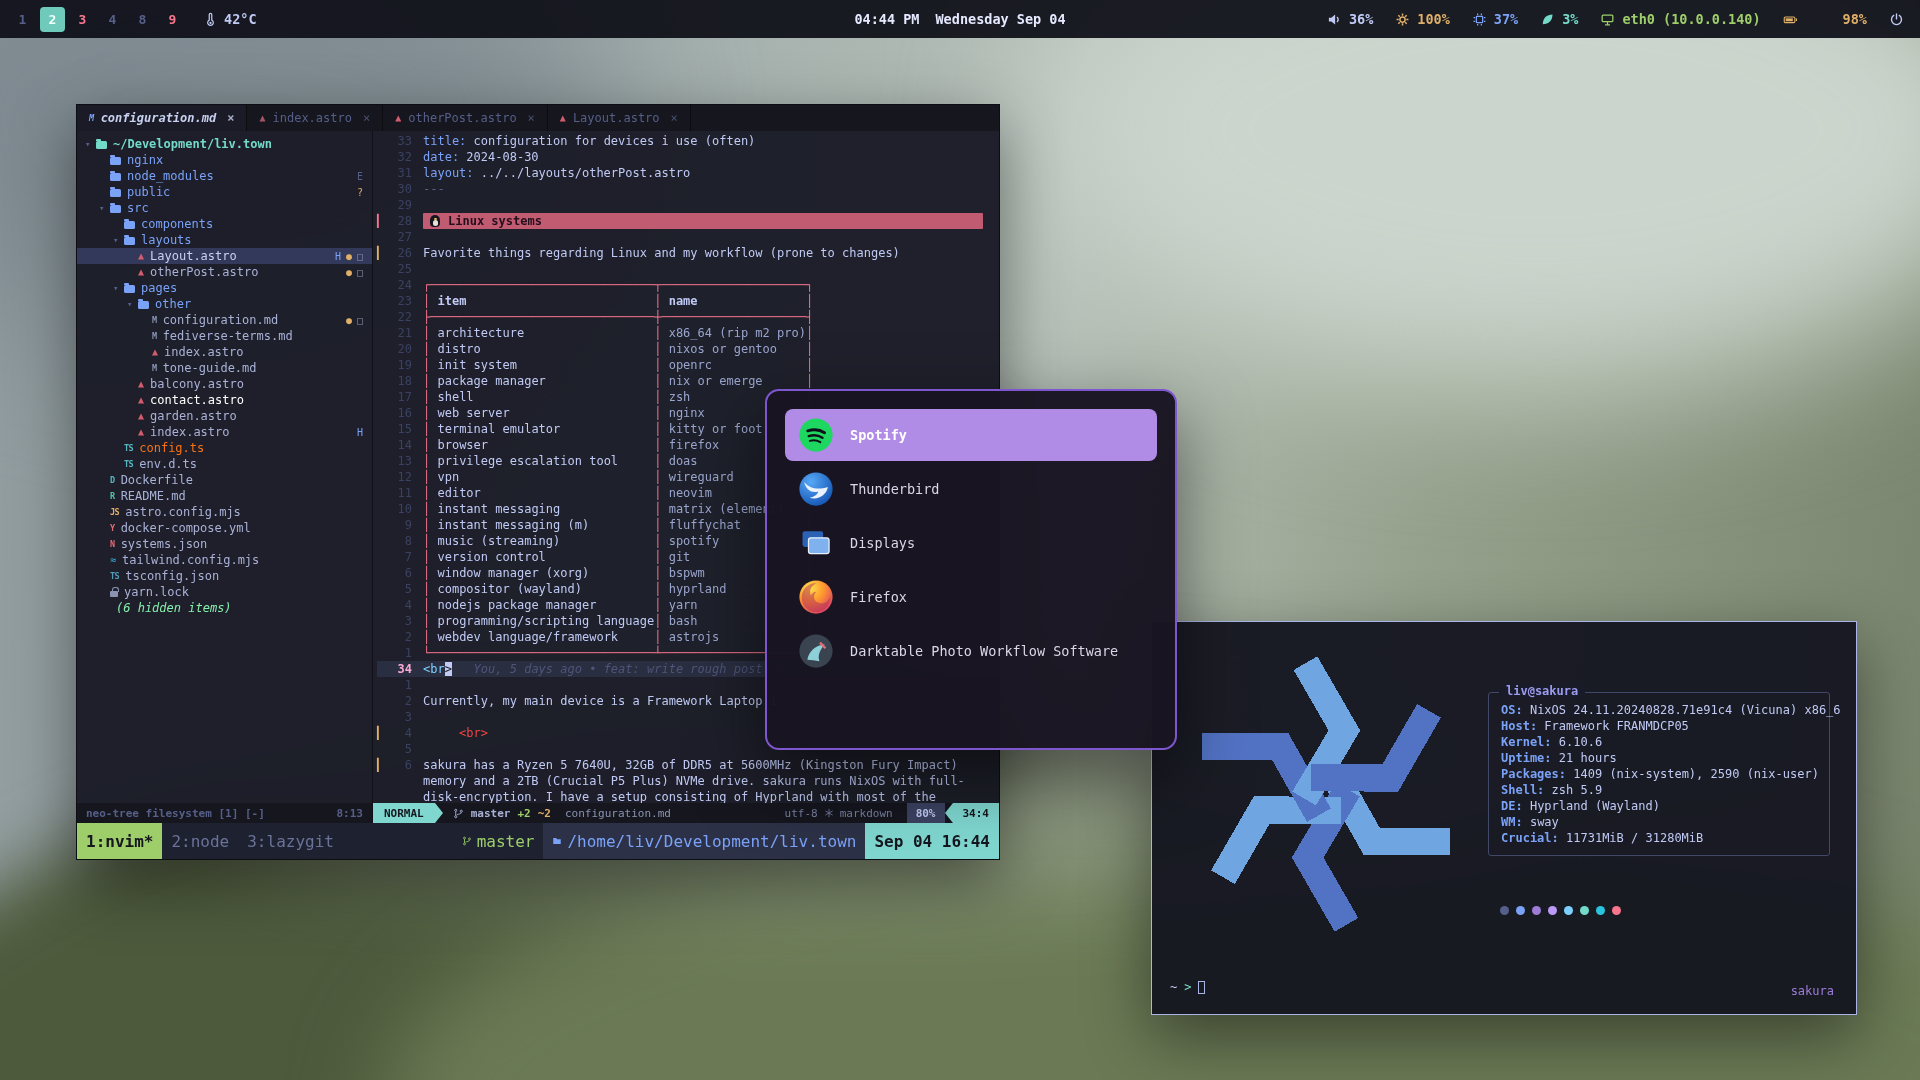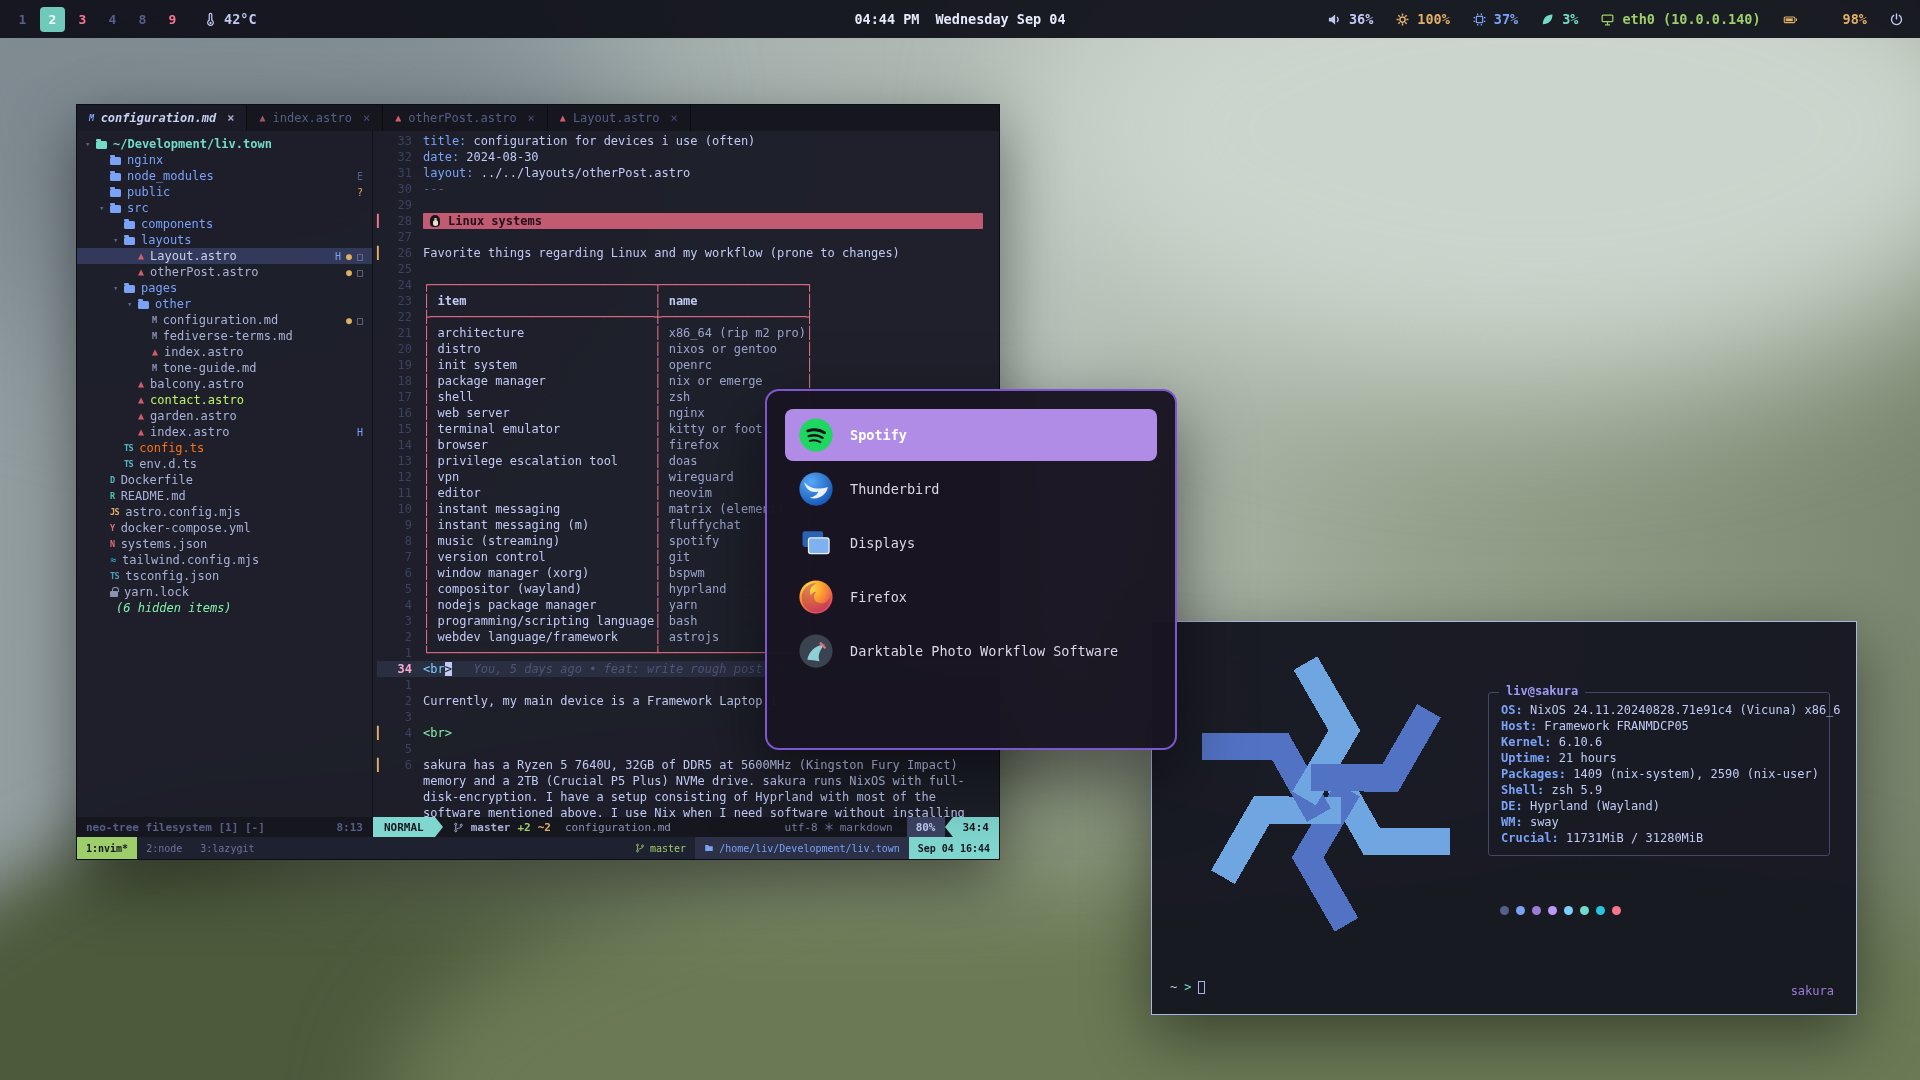--- a/index.html
+++ b/index.html
@@ -81,21 +81,21 @@
   .diff-add{color:#9ece6a}.diff-mod{color:#e0af68}
   .seg-file{color:#8a93b2;font-weight:normal;margin-left:4px}
   .st-spacer{flex:1}
   .seg-enc,.seg-ft{color:#787fa0;font-weight:normal;margin:0 6px}
   .sicon{color:#787fa0}.sicon svg{width:10px;height:10px}
   .seg-progress{background:#3b4261;color:#c0caf5;padding:0 9px;height:100%;display:flex;align-items:center;margin-left:8px}
   .arr-pos{width:0;height:0;border-top:10px solid transparent;border-bottom:10px solid transparent;border-right:8px solid #7fd7d0}
   .seg-pos{background:#7fd7d0;color:#15161e;padding:0 10px;height:100%;display:flex;align-items:center}
 
   
-  .tmuxbar{height:22px;flex:none;background:#1d2130;display:flex;align-items:stretch;font-size:10px}
+  .tmuxbar{height:36px;flex:none;background:#1d2130;display:flex;align-items:stretch;font-size:16px}
   .tw{padding:0 9px;display:flex;align-items:center;color:#6b7399}
   .tw.active{background:#9ece6a;color:#15161e;font-weight:bold}
   .tm-right{margin-left:auto;display:flex;align-items:stretch}
   .tm-seg{display:flex;align-items:center;gap:5px;padding:0 9px}
   .tm-branch{color:#9ece6a}
   .tm-path{background:#2c3147;color:#7aa2f7}
   .tm-time{background:#7fd7d0;color:#15161e;font-weight:bold}
   .tm-seg .ico svg{width:10px;height:10px}
 
   
@@ -341,21 +341,21 @@
             <span class="tlabel" style="color: rgb(169, 177, 214);">tone-guide.md</span>
           </div>
           <div class="trow" style="padding-left: 50px;">
             <span class="chev">&nbsp;</span>
             <span class="ico gl" style="color: rgb(211, 93, 110);">▲</span>
             <span class="tlabel" style="color: rgb(169, 177, 214);">balcony.astro</span>
           </div>
           <div class="trow" style="padding-left: 50px;">
             <span class="chev">&nbsp;</span>
             <span class="ico gl" style="color: rgb(211, 93, 110);">▲</span>
-            <span class="tlabel" style="color: #bef264; text-align: right;">contact.astro</span>
+            <span class="tlabel" style="color: #ffffff; text-align: right;">contact.astro</span>
           </div>
           <div class="trow" style="padding-left: 50px;">
             <span class="chev">&nbsp;</span>
             <span class="ico gl" style="color: rgb(211, 93, 110);">▲</span>
             <span class="tlabel" style="color: rgb(169, 177, 214);">garden.astro</span>
           </div>
           <div class="trow" style="padding-left: 50px;">
             <span class="chev">&nbsp;</span>
             <span class="ico gl" style="color: rgb(211, 93, 110);">▲</span>
             <span class="tlabel" style="color: rgb(169, 177, 214);">index.astro</span>
@@ -449,21 +449,21 @@
           <div class="bline"><span class="sign">▎</span><span class="ln">6</span><span class="lc"><span style="color: rgb(247, 118, 142);">│</span><span style="color: rgb(192, 202, 245); font-weight: normal;"> window manager (xorg)         </span><span style="color: rgb(247, 118, 142);">│</span><span style="color: rgb(154, 165, 206); font-weight: normal;"> bspwm              </span><span style="color: rgb(247, 118, 142);">│</span></span></div>
           <div class="bline"><span class="sign">▎</span><span class="ln">5</span><span class="lc"><span style="color: rgb(247, 118, 142);">│</span><span style="color: rgb(192, 202, 245); font-weight: normal;"> compositor (wayland)          </span><span style="color: rgb(247, 118, 142);">│</span><span style="color: rgb(154, 165, 206); font-weight: normal;"> hyprland           </span><span style="color: rgb(247, 118, 142);">│</span></span></div>
           <div class="bline"><span class="sign">▎</span><span class="ln">4</span><span class="lc"><span style="color: rgb(247, 118, 142);">│</span><span style="color: rgb(192, 202, 245); font-weight: normal;"> nodejs package manager        </span><span style="color: rgb(247, 118, 142);">│</span><span style="color: rgb(154, 165, 206); font-weight: normal;"> yarn               </span><span style="color: rgb(247, 118, 142);">│</span></span></div>
           <div class="bline"><span class="sign">▎</span><span class="ln">3</span><span class="lc"><span style="color: rgb(247, 118, 142);">│</span><span style="color: rgb(192, 202, 245); font-weight: normal;"> programming/scripting language</span><span style="color: rgb(247, 118, 142);">│</span><span style="color: rgb(154, 165, 206); font-weight: normal;"> bash               </span><span style="color: rgb(247, 118, 142);">│</span></span></div>
           <div class="bline"><span class="sign">▎</span><span class="ln">2</span><span class="lc"><span style="color: rgb(247, 118, 142);">│</span><span style="color: rgb(192, 202, 245); font-weight: normal;"> webdev language/framework     </span><span style="color: rgb(247, 118, 142);">│</span><span style="color: rgb(154, 165, 206); font-weight: normal;"> astrojs            </span><span style="color: rgb(247, 118, 142);">│</span></span></div>
           <div class="bline"><span class="sign">▎</span><span class="ln">1</span><span class="lc"><span style="color: rgb(247, 118, 142);">└───────────────────────────────┴────────────────────┘</span></span></div>
           <div class="bline cursorline"><span class="sign">▎</span><span class="ln">34</span><span class="lc"><span style="color: rgb(125, 207, 255);">&lt;br</span><span class="cur">&gt;</span><span class="blame">   You, 5 days ago • feat: write rough post ro</span></span></div>
           <div class="bline"><span class="sign">▎</span><span class="ln">1</span><span class="lc"></span></div>
           <div class="bline"><span class="sign">▎</span><span class="ln">2</span><span class="lc"><span style="color: rgb(192, 202, 245);">Currently, my main device is a Framework Laptop 1</span></span></div>
           <div class="bline"><span class="sign">▎</span><span class="ln">3</span><span class="lc"></span></div>
-          <div class="bline"><span class="sign" style="color: rgb(224, 175, 104);">▎</span><span class="ln">4</span><span class="lc"><span style="color: #86efac;">&lt;br&gt;</span></span></div>
+          <div class="bline"><span class="sign" style="color: rgb(224, 175, 104);">▎</span><span class="ln">4</span><span class="lc"><span style="color: #ef4444; margin-left: 36px;">&lt;br&gt;</span></span></div>
           <div class="bline"><span class="sign">▎</span><span class="ln">5</span><span class="lc"></span></div>
           <div class="bline wrap"><span class="sign" style="color: rgb(224, 175, 104);">▎</span><span class="ln">6</span><span class="lc"><span style="color: rgb(192, 202, 245);">sakura has a Ryzen 5 7640U, 32GB of DDR5 at 5600MHz (Kingston Fury Impact) memory and a 2TB (Crucial P5 Plus) NVMe drive. sakura runs NixOS with full-disk-encryption. I have a setup consisting of Hyprland with most of the software mentioned above. I use Nix when I need software without installing it. it's desktop looks </span></span></div>
         </div>
     </div>
     <div class="statusline">
       <div class="st-tree">
         <span>neo-tree filesystem [1] [-]</span>
         <span class="st-tree-pos">8:13</span>
       </div>
       <div class="st-main">

